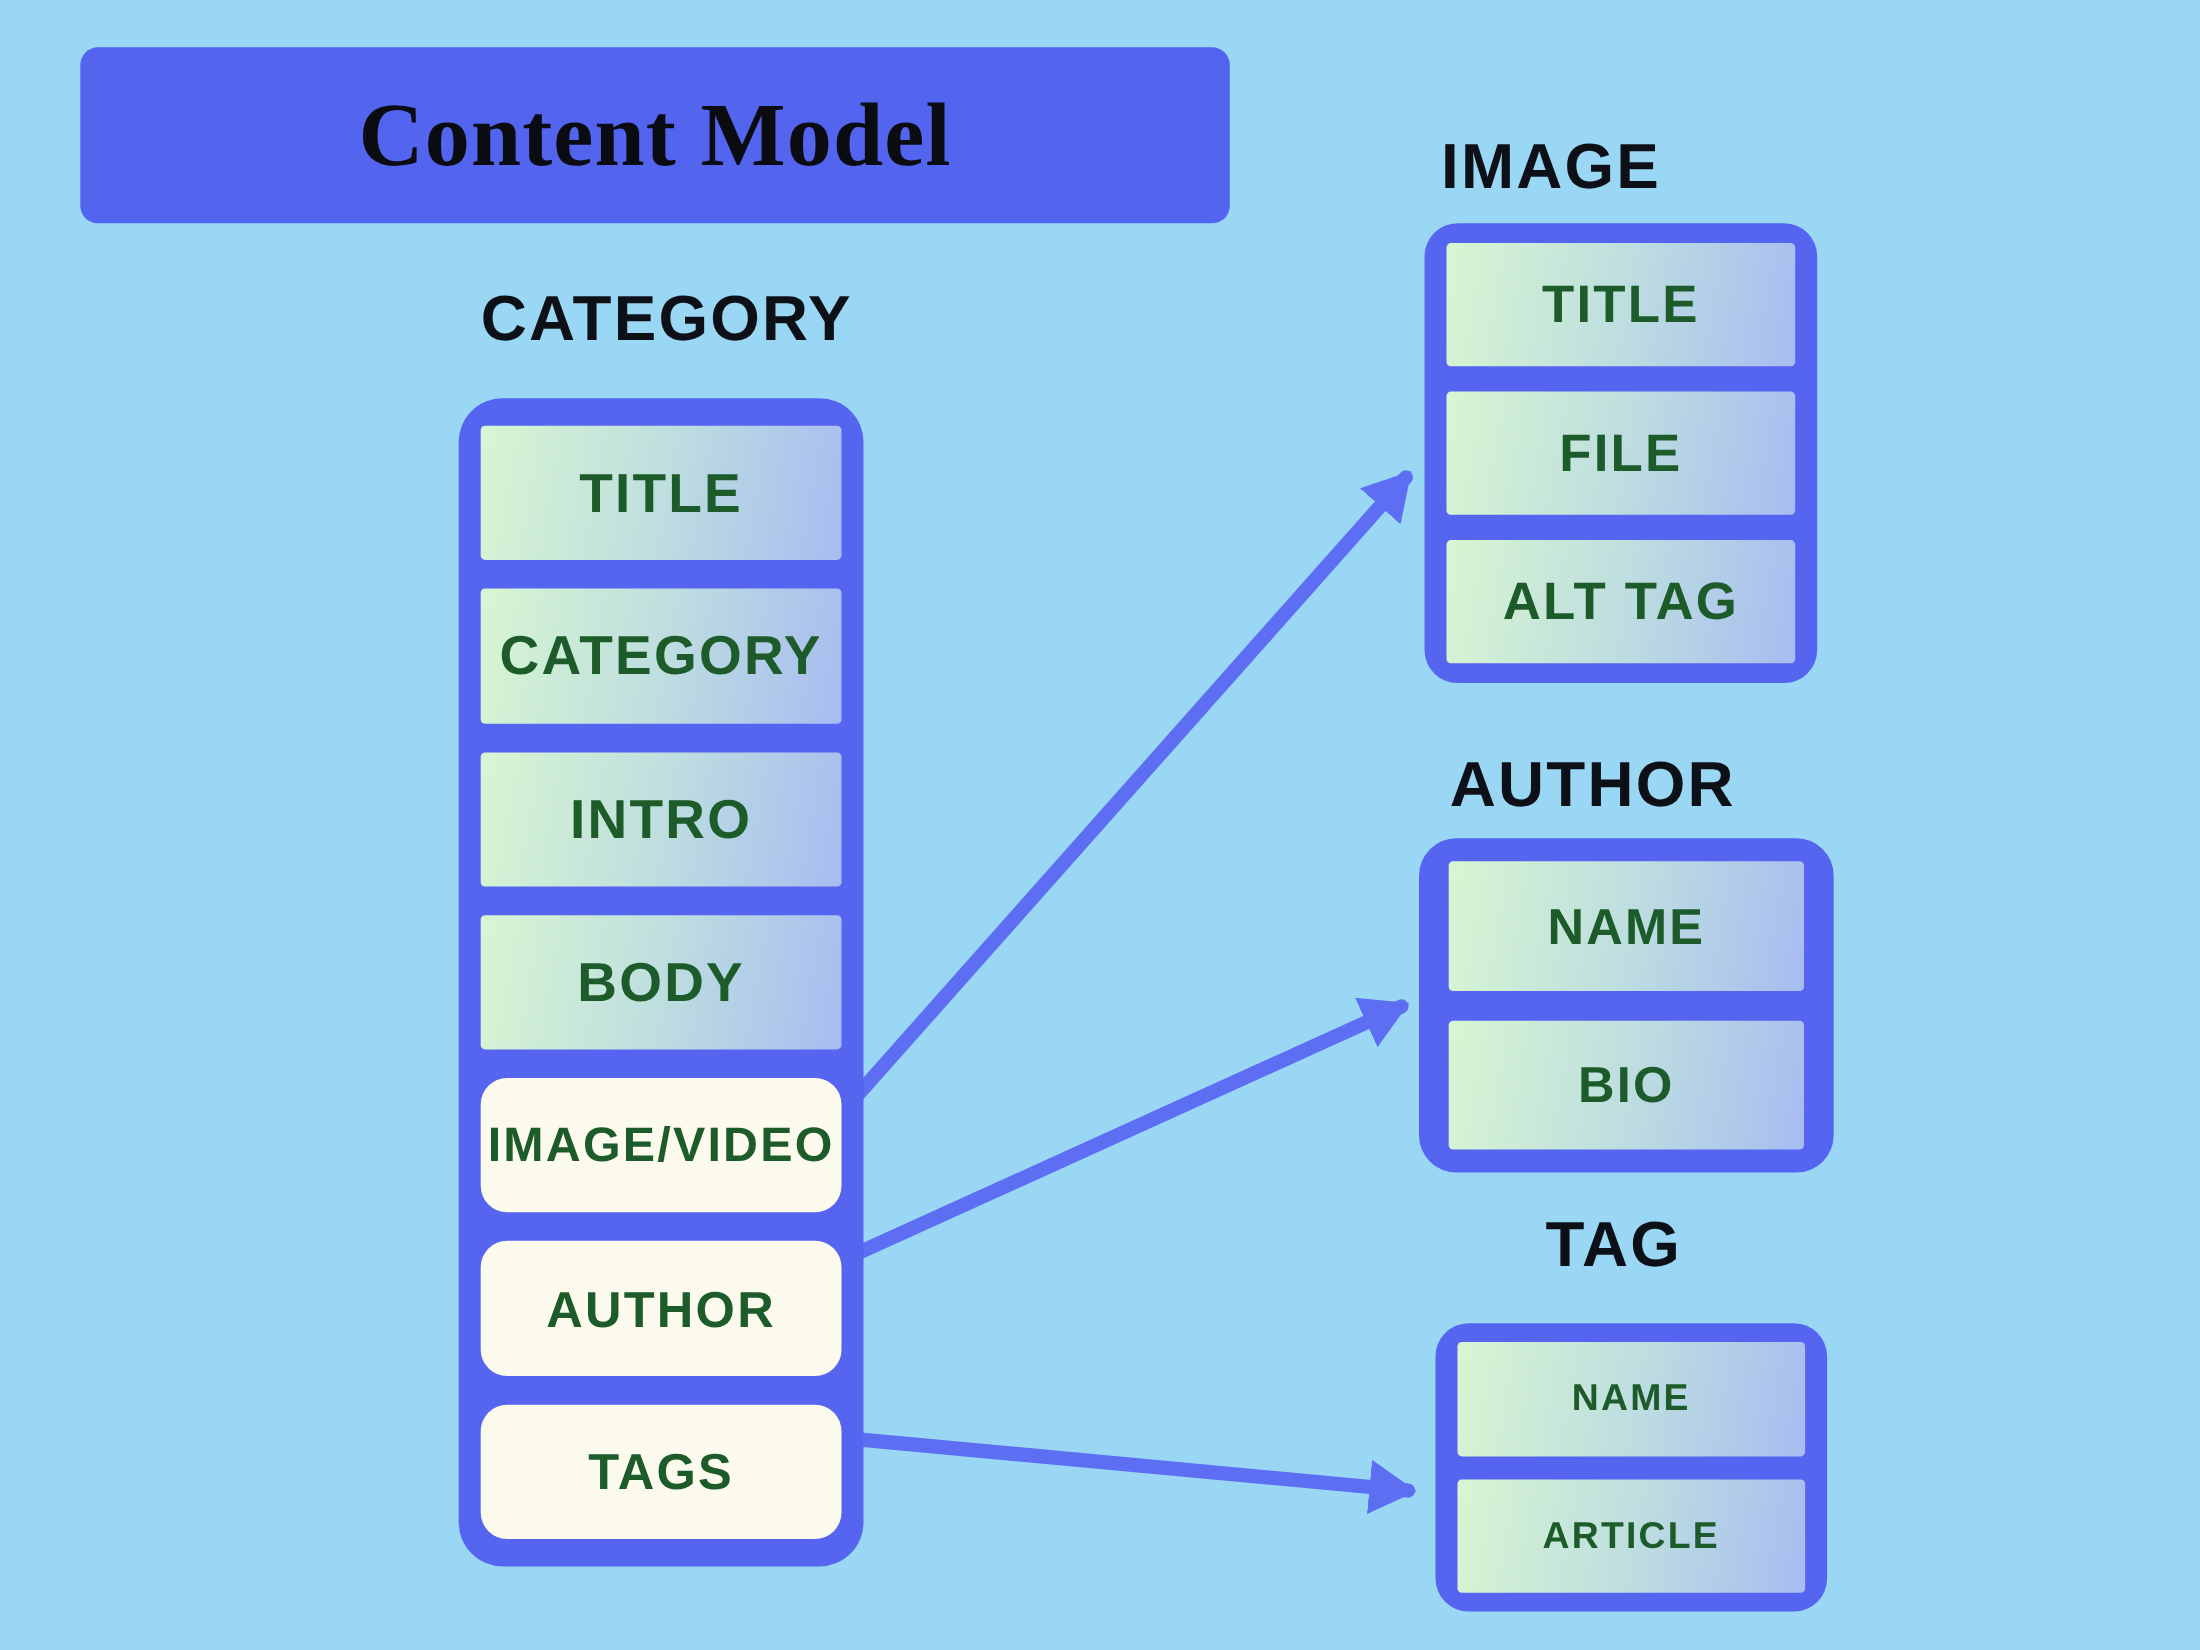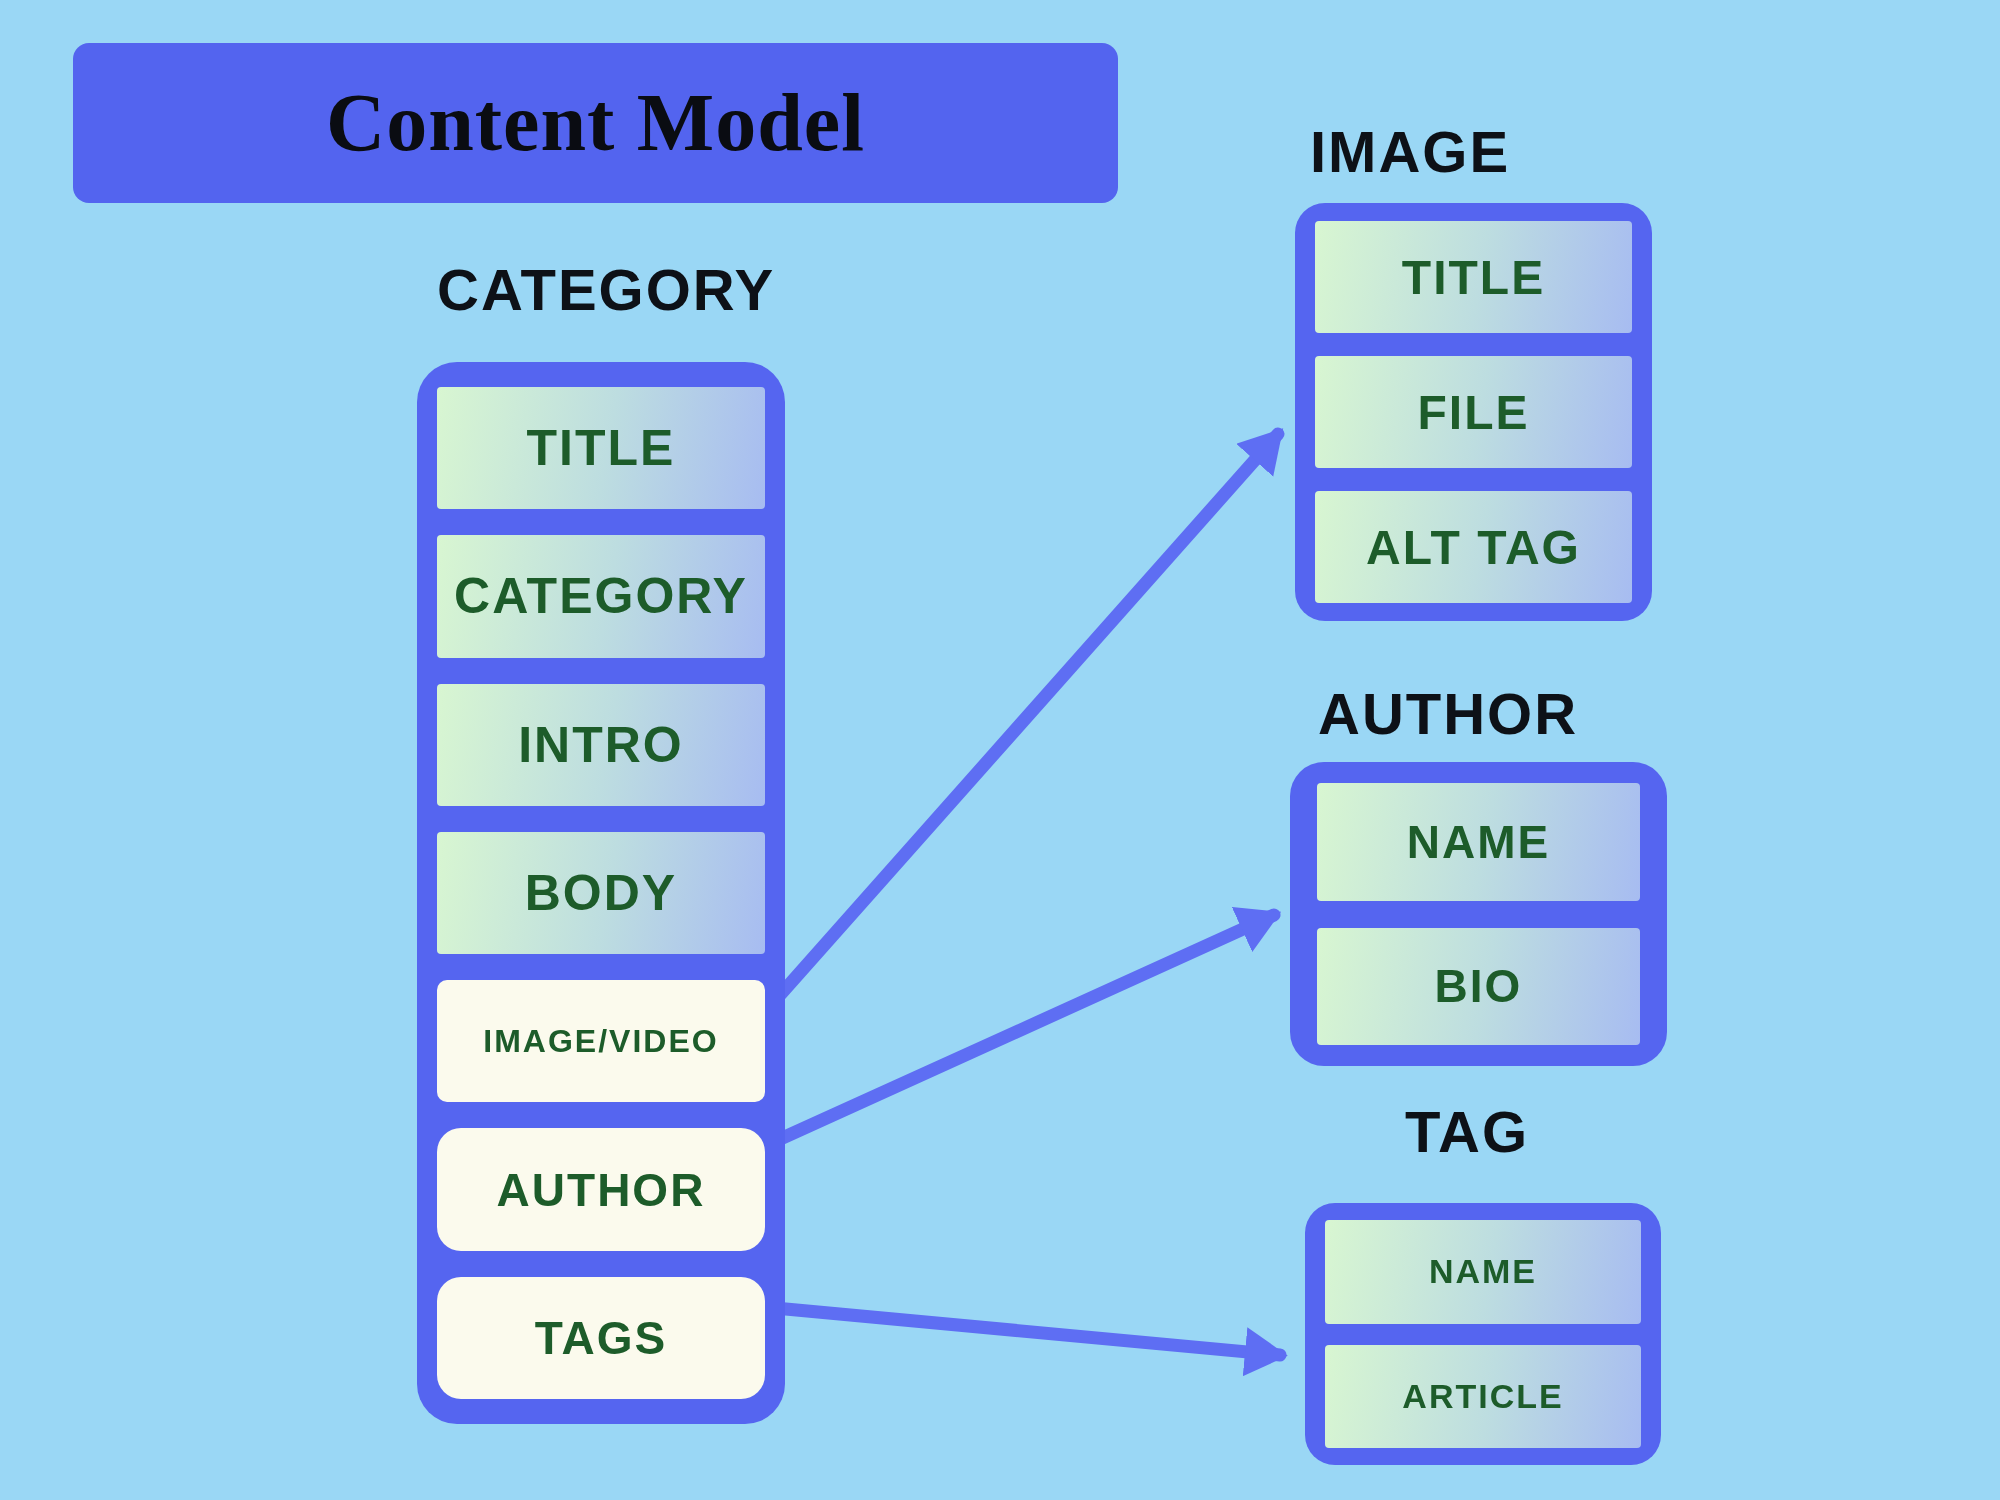--- a/index.html
+++ b/index.html
@@ -65,21 +65,21 @@
     letter-spacing: 2px;
     border-radius: 4px;
     white-space: nowrap;
   }
   .grad  { background: linear-gradient(100deg, #D8F6D1 0%, #BDDDE0 52%, #A7BCF1 100%); }
   .cream { background: #FBFAED; border-radius: 24px; }
 
   .fs50 { font-size: 50px; }
   .fs48 { font-size: 48px; }
   .fs46 { font-size: 46px; }
-  .fs40 { font-size: 32px; border-radius: 10px; }
+  .fs40 { font-size: 44px; }
   .fs34 { font-size: 34px; letter-spacing: 2px; }
 
   
   .arrows {
     position: absolute;
     left: 0; top: 0;
     width: 2000px; height: 1500px;
     pointer-events: none;
   }
 </style>

